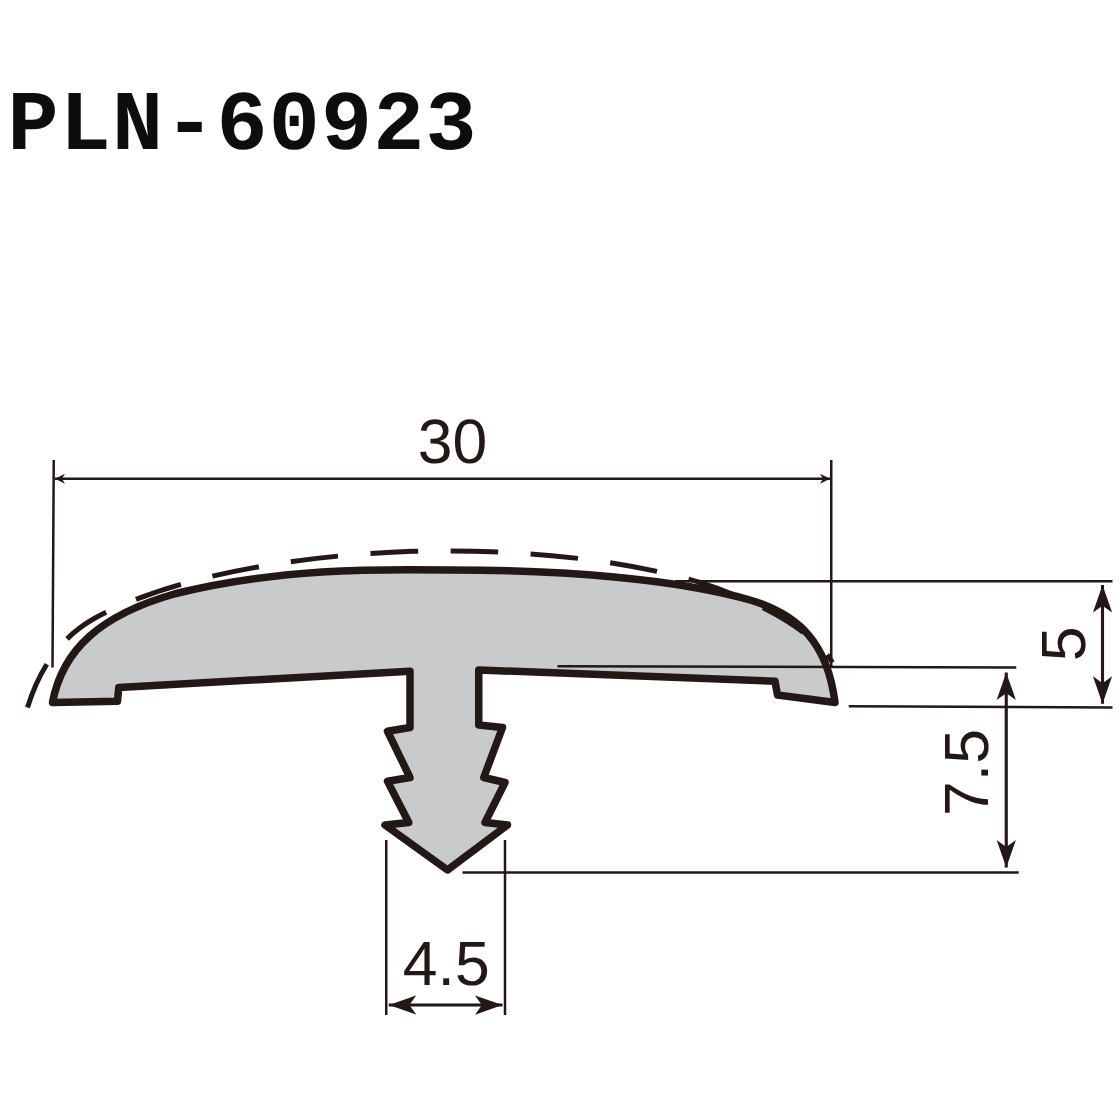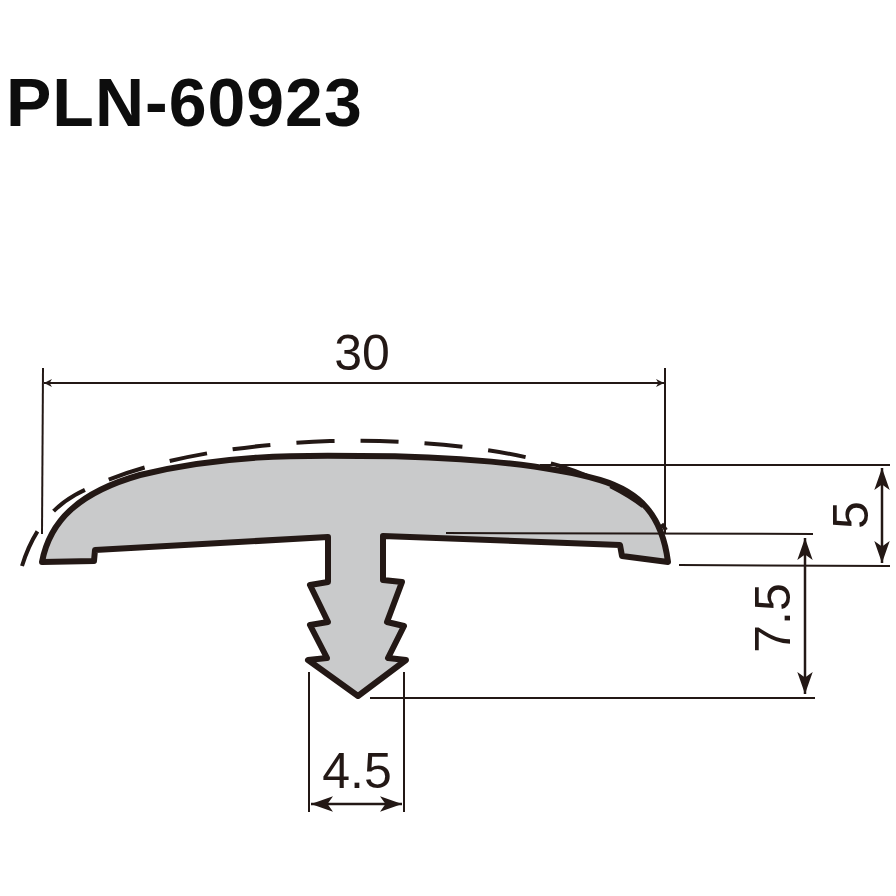--- a/index.html
+++ b/index.html
@@ -11,21 +11,21 @@
       width: 896px;
       height: 896px;
       position: relative;
       overflow: hidden;
       font-family: "Liberation Sans", sans-serif;
     }
     .title {
       position: absolute;
       left: 6px;
       top: 68px;
-      font-family: Liberation Sans, sans-serif;
+      font-family: Liberation Mono, monospace;
       font-weight: bold;
       font-size: 68px;
       letter-spacing: 1px;
       color: #0d0d0d;
       line-height: 1;
       margin: 0;
     }
     svg.drawing {
       position: absolute;
       left: 0;

